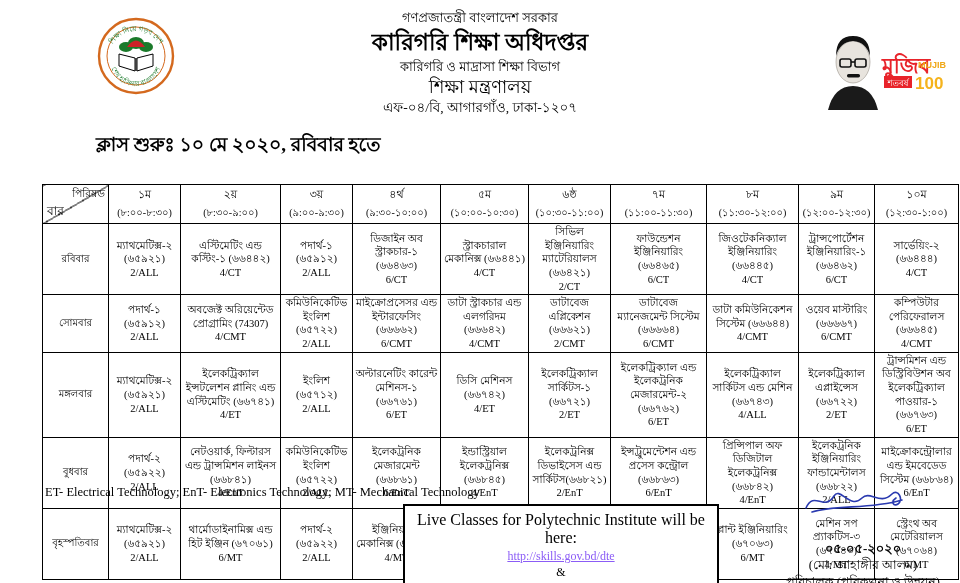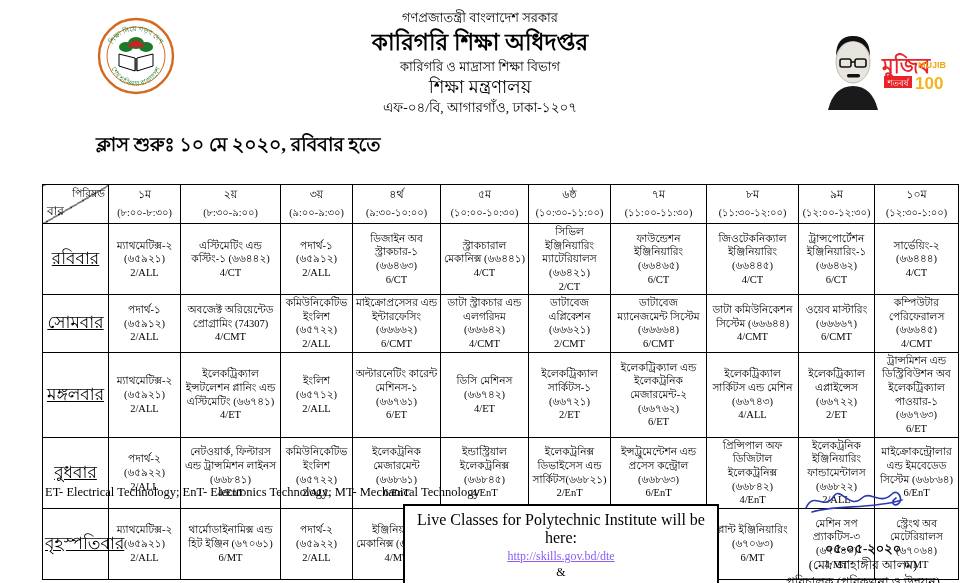--- a/index.html
+++ b/index.html
@@ -34,21 +34,21 @@
   table.routine th, table.routine td {
     border:1px solid #000; padding:1px 2px; text-align:center; vertical-align:middle; }
   table.routine thead tr { height:28px; }
   table.routine tbody tr { height:53px; }
   .corner { position:relative; padding:0;
     background:linear-gradient(to bottom right, transparent 49.4%, #000 49.4%, #000 50.8%, transparent 50.8%); }
   .corner-top    { position:absolute; top:1px; right:3px; font-size:10.5px; font-weight:normal; }
   .corner-bottom { position:absolute; bottom:1px; left:4px; font-size:12px; font-weight:normal; }
   .p-label { font-size:11px; font-weight:normal; }
   .p-time  { font-size:10px; font-weight:normal; }
-  .day-cell { font-size:17px;text-decoration:underline; }
+  .day-cell { font-size:10px; }
   .course { font-size:10.5px; line-height:1.3; }
   .group  { font-size:10.5px; line-height:1.3; }
 
   
   .legend { position:absolute; left:45px; top:484px; font-size:12.5px; line-height:1.35; }
   .live-box { position:absolute; left:403px; top:504px; width:316px;
     border:2px solid #000; text-align:center; padding:5px 6px 7px 6px; background:#fff; }
   .live-heading { font-size:16px; font-weight:normal; }
   .live-link { font-size:12px; text-decoration:underline; color:#2222c8; display:block; margin-top:2px; }
   .amp { font-size:12px; margin-top:1px; }

